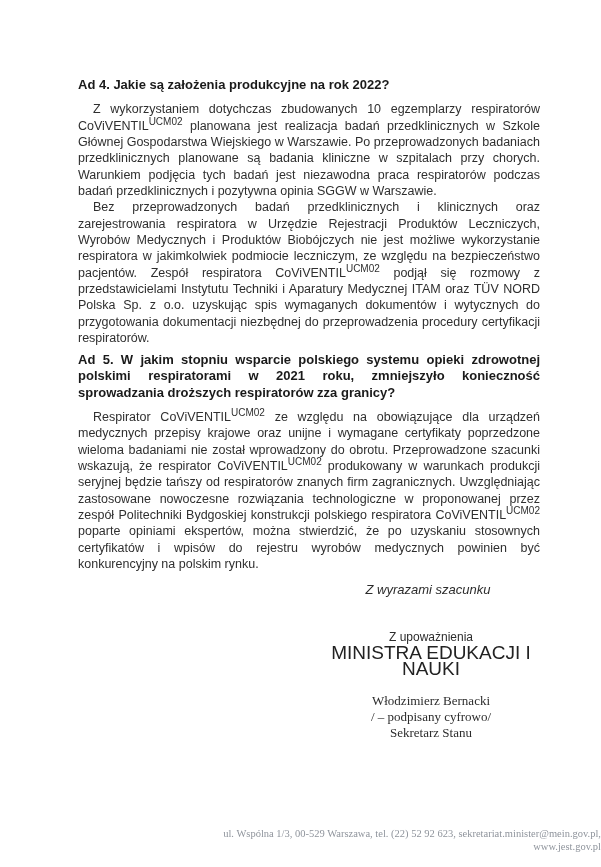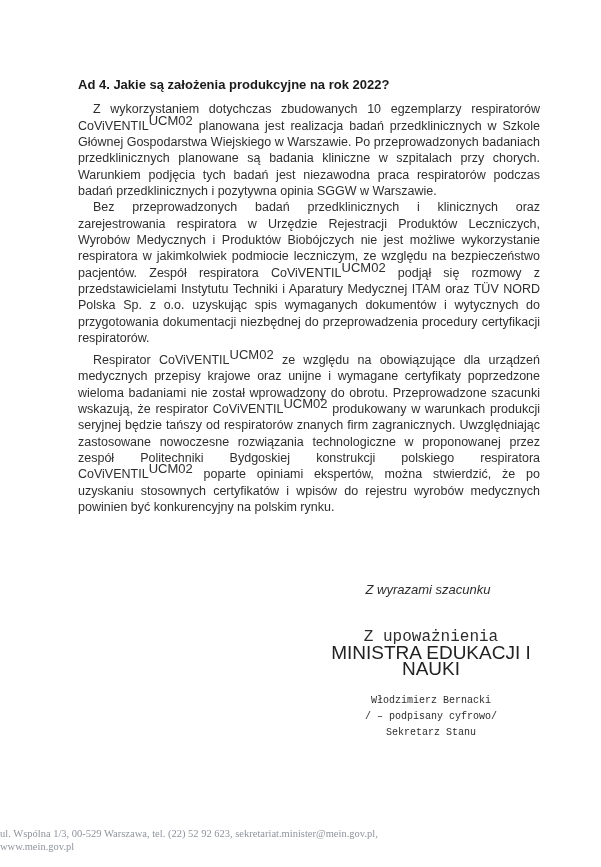--- a/index.html
+++ b/index.html
@@ -34,21 +34,21 @@
   }
   .paras p {
     margin: 0;
     font-size: 12.5px;
     line-height: 16.33px;
     text-align: justify;
     text-indent: 15px;
     color: #2f2f2f;
   }
   .paras p sup {
-    font-size: 13px;
+    font-size: 10px;
     line-height: 0;
     letter-spacing: 0;
   }
   .closing {
     position: absolute;
     top: 582px;
     left: 296px;
     width: 264px;
     text-align: center;
     font-size: 13px;
@@ -56,79 +56,79 @@
     color: #2c2c2c;
   }
   .signature {
     position: absolute;
     top: 630px;
     left: 300px;
     width: 262px;
     text-align: center;
   }
   .sig-authorization {
-    font-size: 16px;
+    font-size: 12px;
     line-height: 14px;
     color: #2c2c2c;
-    font-family: Liberation Mono, monospace;
   }
   .sig-authority {
     font-size: 19px;
     line-height: 16px;
     margin-top: 1px;
     color: #222222;
   }
   .sig-name-block {
     margin-top: 16px;
-    font-family: Liberation Mono, monospace;
-    font-size: 10px;
+    font-family: Liberation Serif, serif;
+    font-size: 13px;
     line-height: 16px;
     color: #2c2c2c;
   }
   .page-footer {
     position: absolute;
     top: 827px;
     left: 0;
     width: 601px;
-    text-align: left;
+    text-align: right;
     font-family: "Liberation Serif", serif;
     font-size: 10.5px;
     line-height: 13px;
     color: #8f949c;
   }
 </style>
 </head>
 <body>
 
 <div class="page">
 
   <section class="letter-section section-ad4">
     <h2 class="section-heading">Ad 4. Jakie są założenia produkcyjne na rok 2022?</h2>
     <div class="paras">
         <p>Z wykorzystaniem dotychczas zbudowanych 10 egzemplarzy respiratorów CoViVENTIL<sup>UCM02</sup> planowana jest realizacja badań przedklinicznych w Szkole Głównej Gospodarstwa Wiejskiego w Warszawie. Po przeprowadzonych badaniach przedklinicznych planowane są badania kliniczne w szpitalach przy chorych. Warunkiem podjęcia tych badań jest niezawodna praca respiratorów podczas badań przedklinicznych i pozytywna opinia SGGW w Warszawie.</p>
         <p>Bez przeprowadzonych badań przedklinicznych i klinicznych oraz zarejestrowania respiratora w Urzędzie Rejestracji Produktów Leczniczych, Wyrobów Medycznych i Produktów Biobójczych nie jest możliwe wykorzystanie respiratora w jakimkolwiek podmiocie leczniczym, ze względu na bezpieczeństwo pacjentów. Zespół respiratora CoViVENTIL<sup>UCM02</sup> podjął się rozmowy z przedstawicielami Instytutu Techniki i Aparatury Medycznej ITAM oraz TÜV NORD Polska Sp. z o.o. uzyskując spis wymaganych dokumentów i wytycznych do przygotowania dokumentacji niezbędnej do przeprowadzenia procedury certyfikacji respiratorów.</p>
       </div>
   </section>
 
   <section class="letter-section section-ad5">
+    <h2 class="section-heading">Ad 5. W jakim stopniu wsparcie polskiego systemu opieki zdrowotnej polskimi respiratorami w 2021 roku, zmniejszyło konieczność sprowadzania droższych respiratorów zza granicy?</h2>
     <div class="paras">
         <p>Respirator CoViVENTIL<sup>UCM02</sup> ze względu na obowiązujące dla urządzeń medycznych przepisy krajowe oraz unijne i wymagane certyfikaty poprzedzone wieloma badaniami nie został wprowadzony do obrotu. Przeprowadzone szacunki wskazują, że respirator CoViVENTIL<sup>UCM02</sup> produkowany w warunkach produkcji seryjnej będzie tańszy od respiratorów znanych firm zagranicznych. Uwzględniając zastosowane nowoczesne rozwiązania technologiczne w proponowanej przez zespół Politechniki Bydgoskiej konstrukcji polskiego respiratora CoViVENTIL<sup>UCM02</sup> poparte opiniami ekspertów, można stwierdzić, że po uzyskaniu stosownych certyfikatów i wpisów do rejestru wyrobów medycznych powinien być konkurencyjny na polskim rynku.</p>
       </div>
   </section>
 
   <div class="closing">Z wyrazami szacunku</div>
 
   <div class="signature">
     <div class="sig-authorization">Z upoważnienia</div>
     <div class="sig-authority">MINISTRA EDUKACJI I NAUKI</div>
     <div class="sig-name-block">
       <div>Włodzimierz Bernacki</div>
       <div>/ – podpisany cyfrowo/</div>
       <div>Sekretarz Stanu</div>
     </div>
   </div>
 
   <div class="page-footer">
     <div>ul. Wspólna 1/3, 00-529 Warszawa, tel. (22) 52 92 623, sekretariat.minister@mein.gov.pl,</div>
-    <div>www.mein.gov.pl</div>
+    <div>www.jest.gov.pl</div>
   </div>
 
 </div>
 
 </body></html>

